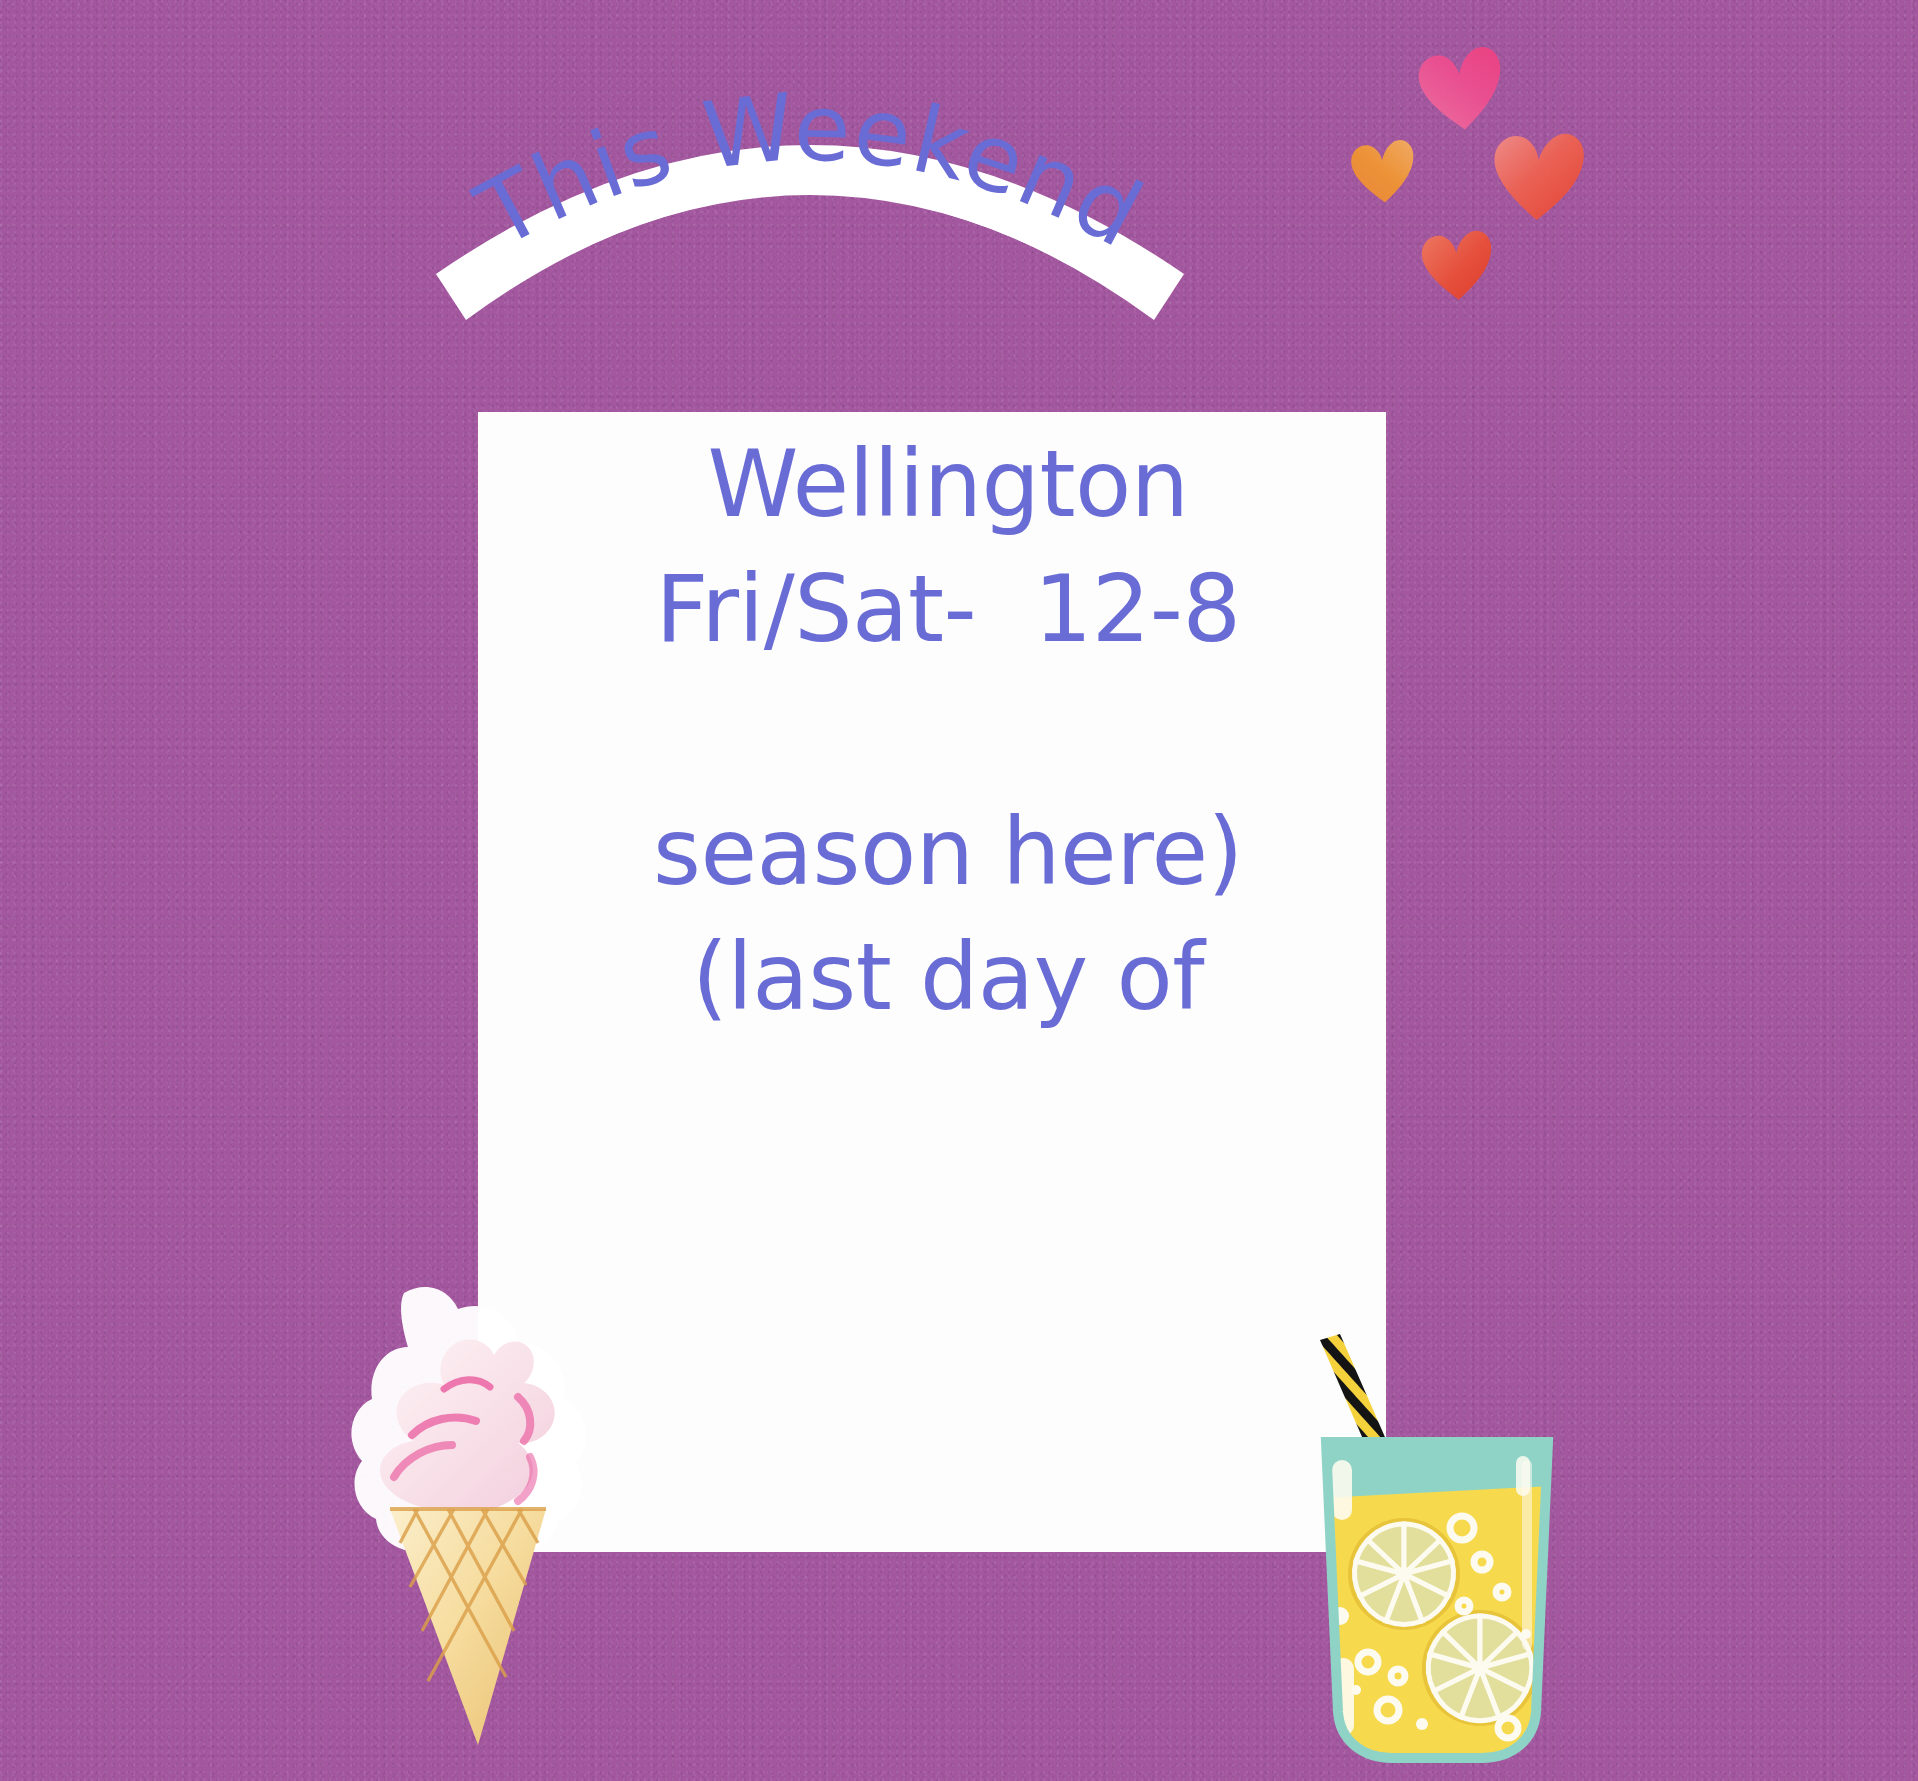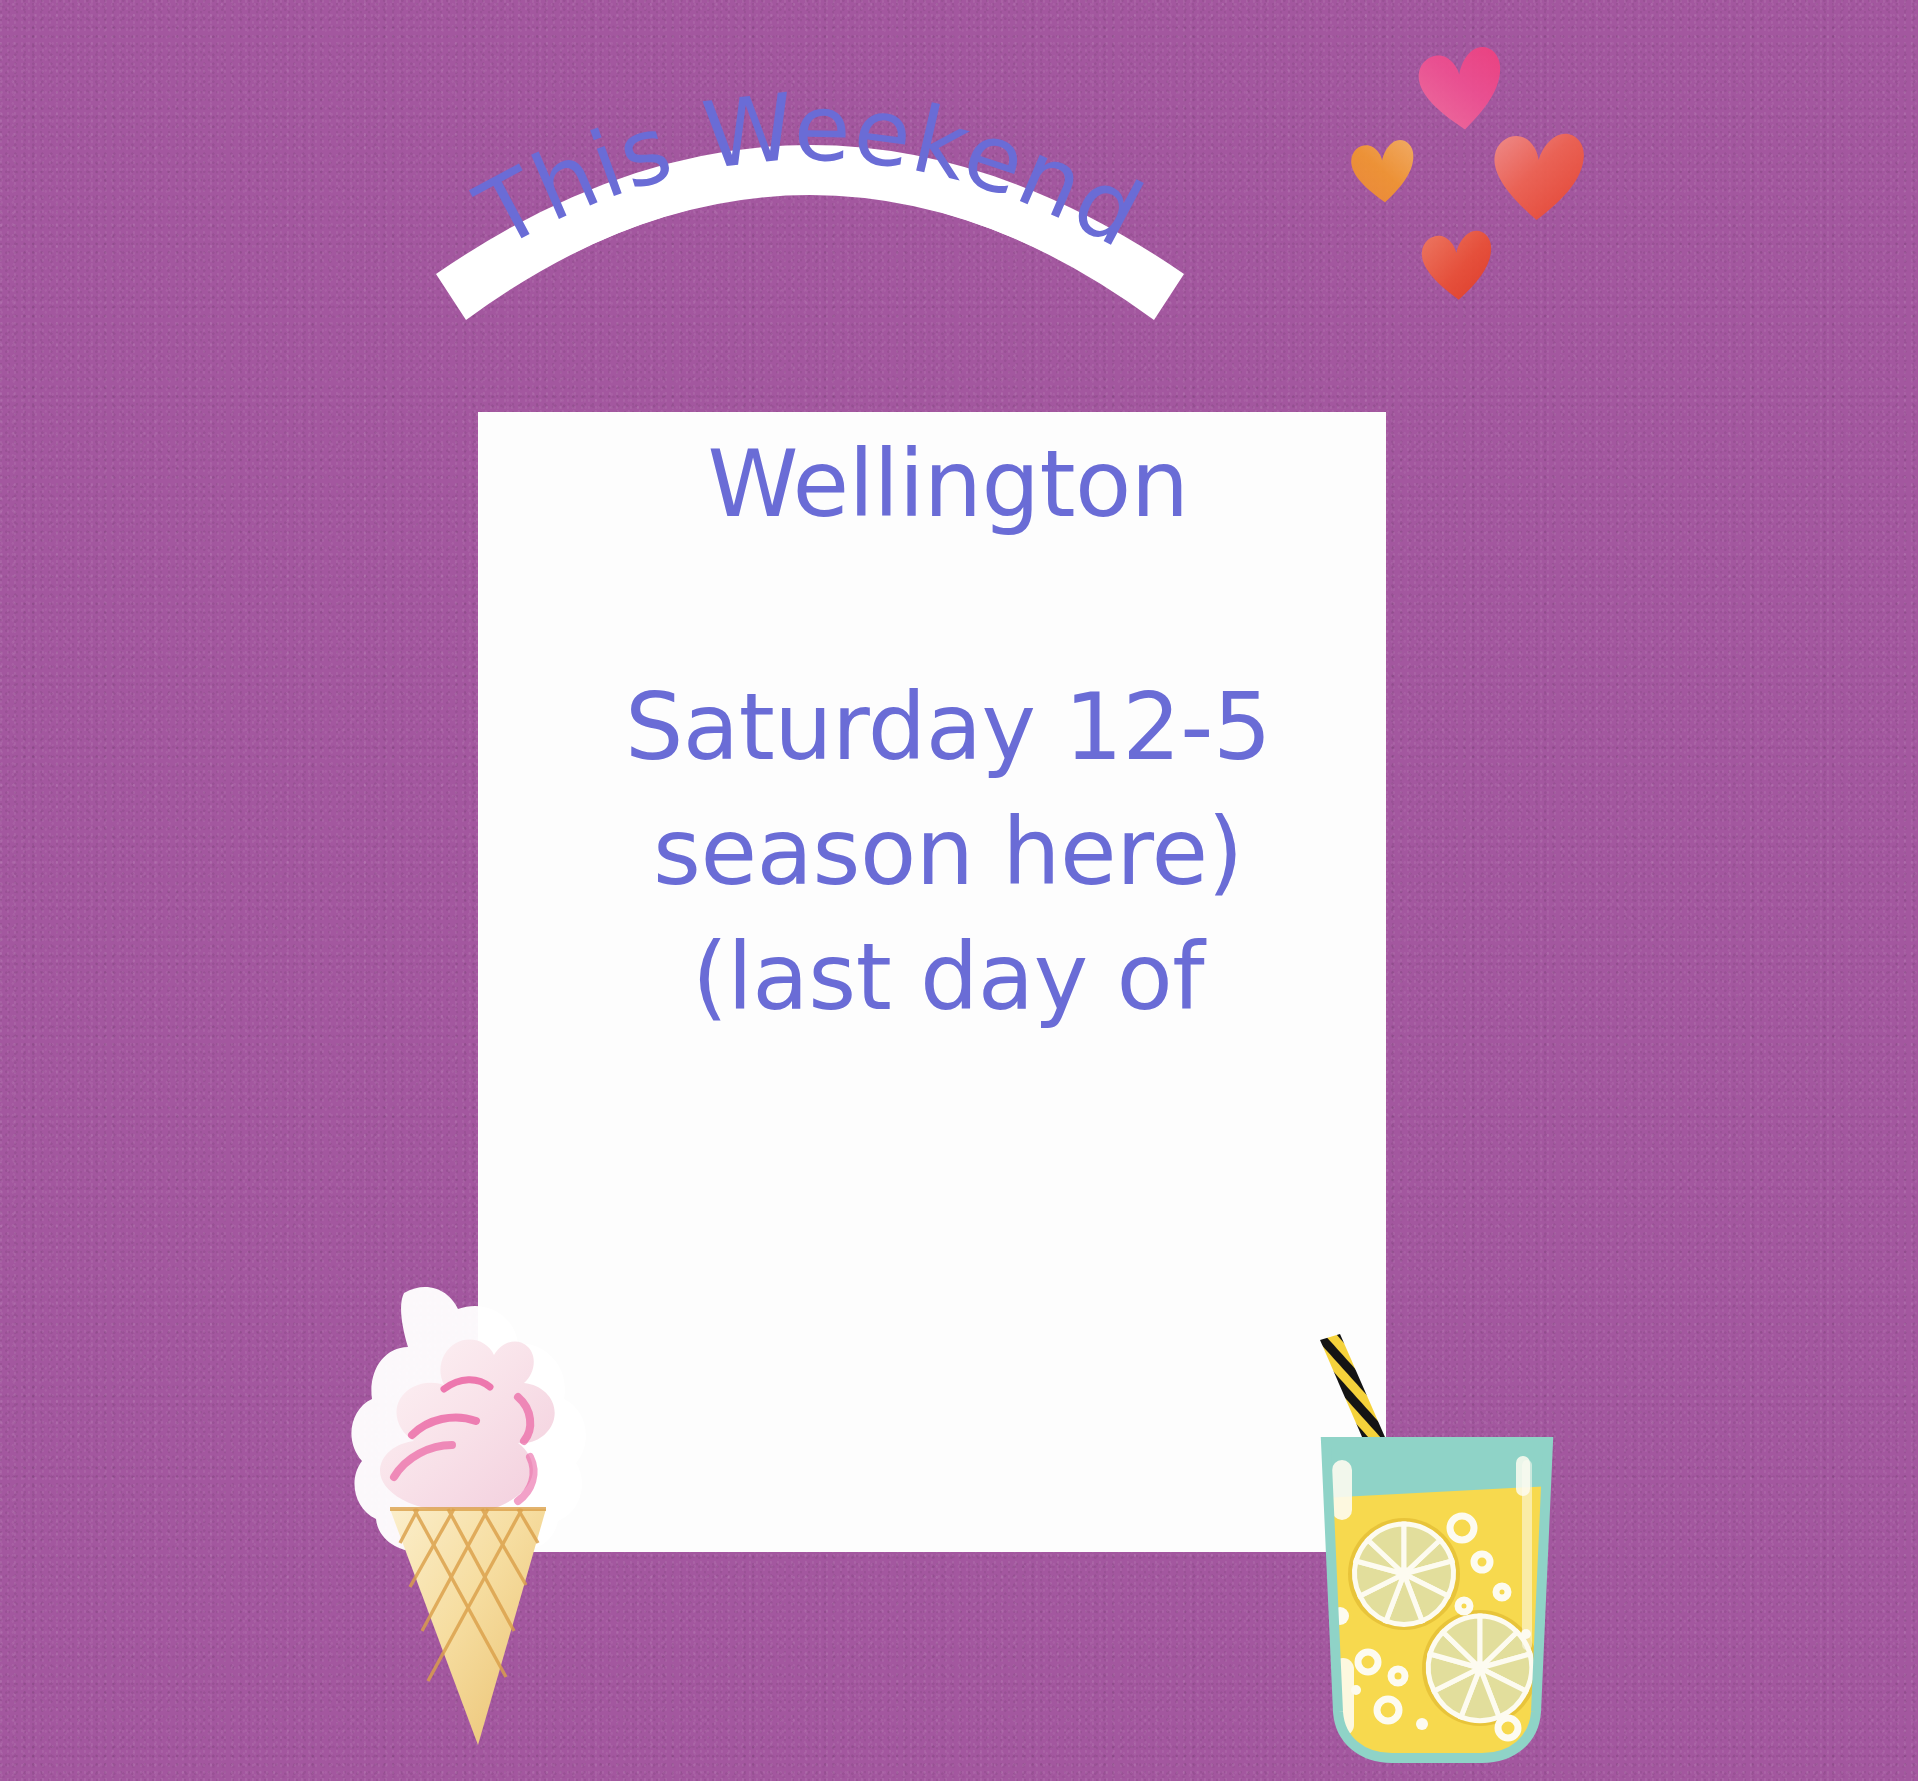--- a/index.html
+++ b/index.html
@@ -200,22 +200,22 @@
         </linearGradient>
       </defs>
       <path d="M50 92 C 18 66, 4 46, 6 29 C 8 12, 26 4, 38 12 C 45 17, 49 25, 50 32
                C 52 24, 57 14, 66 8 C 80 -1, 96 10, 95 28 C 94 48, 80 68, 50 92 Z" fill="url(#gred2)" opacity="0.93"></path>
     </svg>
   </div>
 
   <div class="card">
     <div class="card-inner">
       <div class="line">Wellington</div>
+      <div class="line">Fri/Sat-  12-8</div>
       <div class="gap"></div>
-      <div class="line">Saturday 12-5</div>
       <div class="line">season here)</div>
       <div class="line">(last day of</div>
     </div>
   </div>
 
   <div class="cone">
     <svg width="300" height="496" viewBox="0 0 300 496" xmlns="http://www.w3.org/2000/svg">
       <defs>
         <linearGradient id="swirl" x1="0" y1="0" x2="1" y2="1">
           <stop offset="0%" stop-color="#fdf3f5"></stop>

